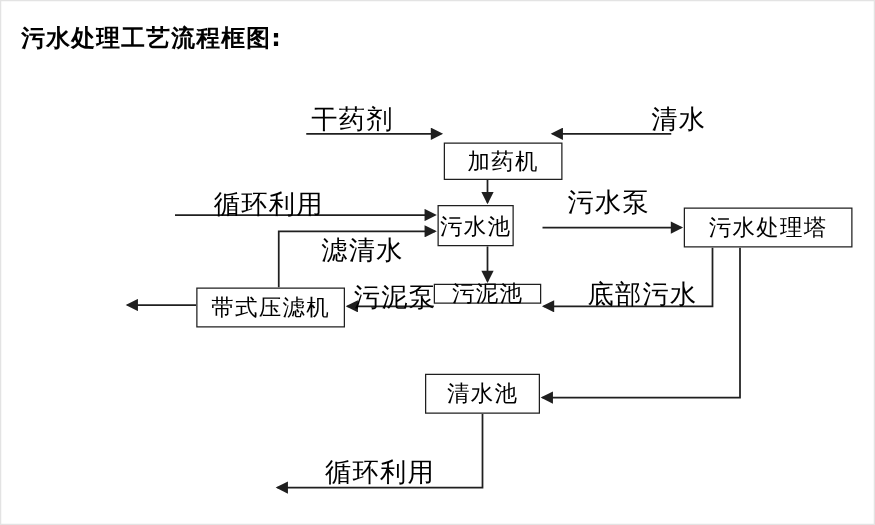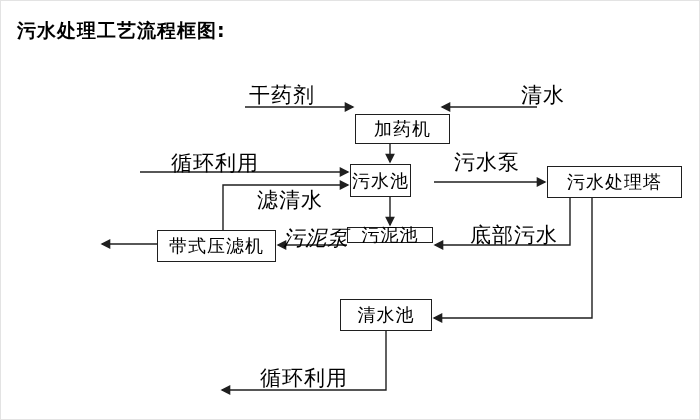--- a/index.html
+++ b/index.html
@@ -48,21 +48,21 @@
   .node-tower   { left: 547px; top: 166px; width: 135px; height: 32px; }
   .node-belt    { left: 157px; top: 230px; width: 119px; height: 32px; }
   .node-sludge  { left: 347px; top: 227px; width:  86px; height: 16px; }
   .node-clean   { left: 340px; top: 299px; width:  92px; height: 32px; }
   
   .lbl-dry     { left: 249px; top:  83px; }
   .lbl-cw      { left: 477px; top:  83px; margin-left: 44px; }
   .lbl-sand    { left: 171px; top: 151px; }
   .lbl-filter  { left: 257px; top: 188px; }
   .lbl-spump   { left: 454px; top: 150px; }
-  .lbl-slpump  { left: 283px; top: 226px; font-style: italic; }
+  .lbl-slpump  { left: 283px; top: 226px; }
   .lbl-bottom  { left: 470px; top: 223px; }
   .lbl-mud     { left:  16px; top: 227px; }
   .lbl-recycle { left: 260px; top: 366px; }
 </style>
 </head>
 <body>
 
 <div id="stage">
 
   <div id="page-title">污水处理工艺流程框图:</div>

